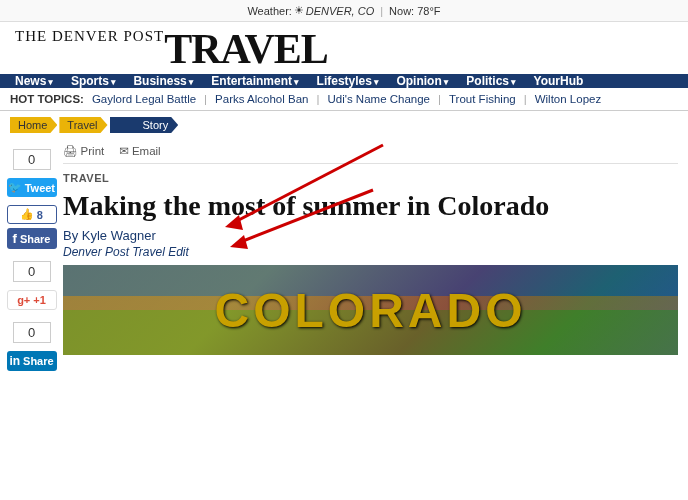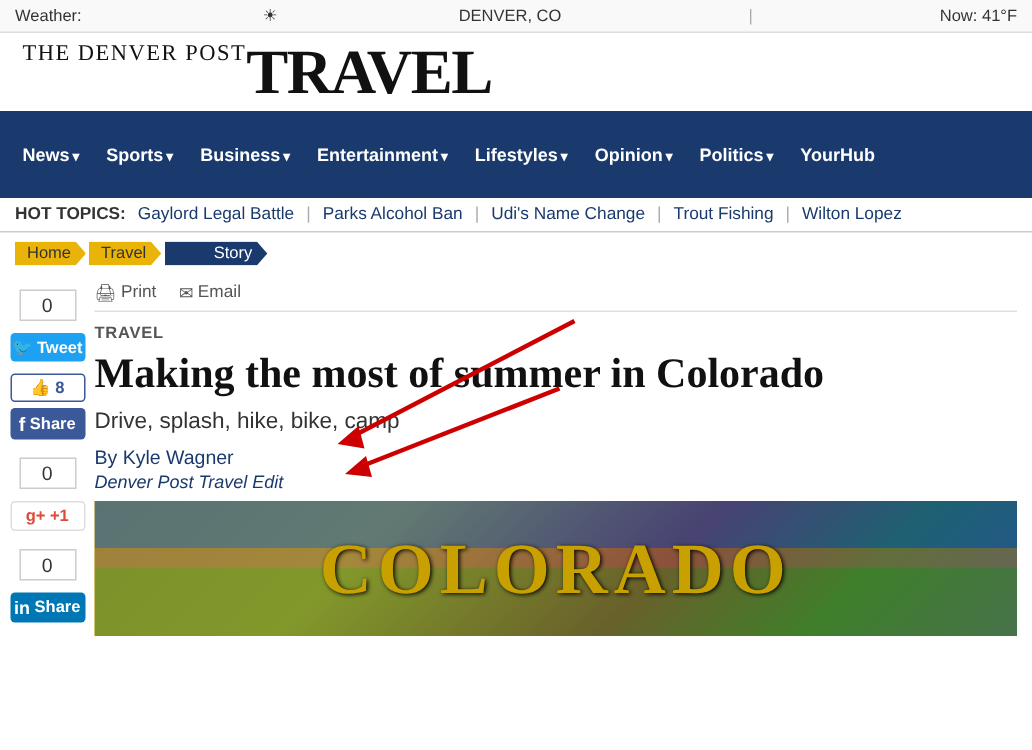--- a/index.html
+++ b/index.html
@@ -1,21 +1,21 @@
 <!DOCTYPE html>
 <html><head>
   <meta charset="utf-8">
   <style>
     * { margin: 0; padding: 0; box-sizing: border-box; }
     body { font-family: Arial, sans-serif; background: #fff; width: 688px; overflow-x: hidden; font-size: 13px; }
 
     
     .top-bar {
       display: flex;
-      justify-content: space-between;
+      justify-content: center;
       align-items: center;
       padding: 4px 10px;
       font-size: 11px;
       color: #333;
       border-bottom: 1px solid #ddd;
       background: #f9f9f9;
     }
 
     
     .site-header {
@@ -46,21 +46,21 @@
       background: #1a3a6e;
       padding: 0 6px;
       display: flex;
       align-items: stretch;
     }
     .main-nav a {
       color: #fff;
       text-decoration: none;
       font-size: 12px;
       font-weight: bold;
-      padding: 22px 9px;
+      padding: 0 9px;
       display: flex;
       align-items: center;
       gap: 2px;
       white-space: nowrap;
     }
     .nav-arrow { font-size: 9px; margin-top: 1px; }
 
     
     .hot-topics {
       background: #fff;
@@ -229,37 +229,37 @@
     .colorado-bg {
       position: absolute;
       top: 0; left: 0; right: 0; bottom: 0;
       background: 
         linear-gradient(to bottom, #2b5fa3 0%, #2b5fa3 35%, #8B7355 35%, #8B7355 50%, #5a8a3c 50%, #5a8a3c 100%);
       opacity: 0.7;
     }
     .colorado-label {
       position: relative;
       z-index: 2;
-      font-family: Liberation Serif, serif;
+      font-family: Liberation Sans, sans-serif;
       font-size: 48px;
       font-weight: bold;
       color: #c8a000;
       letter-spacing: 4px;
       text-shadow: 1px 1px 3px #000;
     }
   </style>
 </head>
 <body>
 
 <div class="top-bar">
   <span>Weather:</span>
   <span style="margin: 0 2px;">☀</span>
-  <span style="margin-right:6px;">DENVER, CO</span>
+  <span style="margin-right:6px;font-style:italic;">DENVER, CO</span>
   <span style="color:#aaa; margin-right:6px;">|</span>
-  <span>Now: 41°F</span>
+  <span>Now: 78°F</span>
 </div>
 
 <div class="site-header">
   <div class="site-name">The Denver Post</div>
   <div class="site-section">TRAVEL</div>
 </div>
 
 <nav class="main-nav">
   <a href="#">
     <span>News</span>
@@ -351,21 +351,20 @@
       <a href="#">
         <span>✉</span>
         <span>Email</span>
       </a>
     </div>
 
     <div class="article-category">TRAVEL</div>
 
     <h1 class="article-title">Making the most of summer in Colorado</h1>
 
-    <div class="article-subtitle">Drive, splash, hike, bike, camp</div>
 
     <div class="article-author">By Kyle Wagner</div>
     <div class="article-role">
       <span>Denver Post Travel Edit</span>
     </div>
 
 
     <div style="position:relative; height:0;">
       <svg width="320" height="120" style="position:absolute; top:-130px; left:80px; pointer-events:none;">
 

